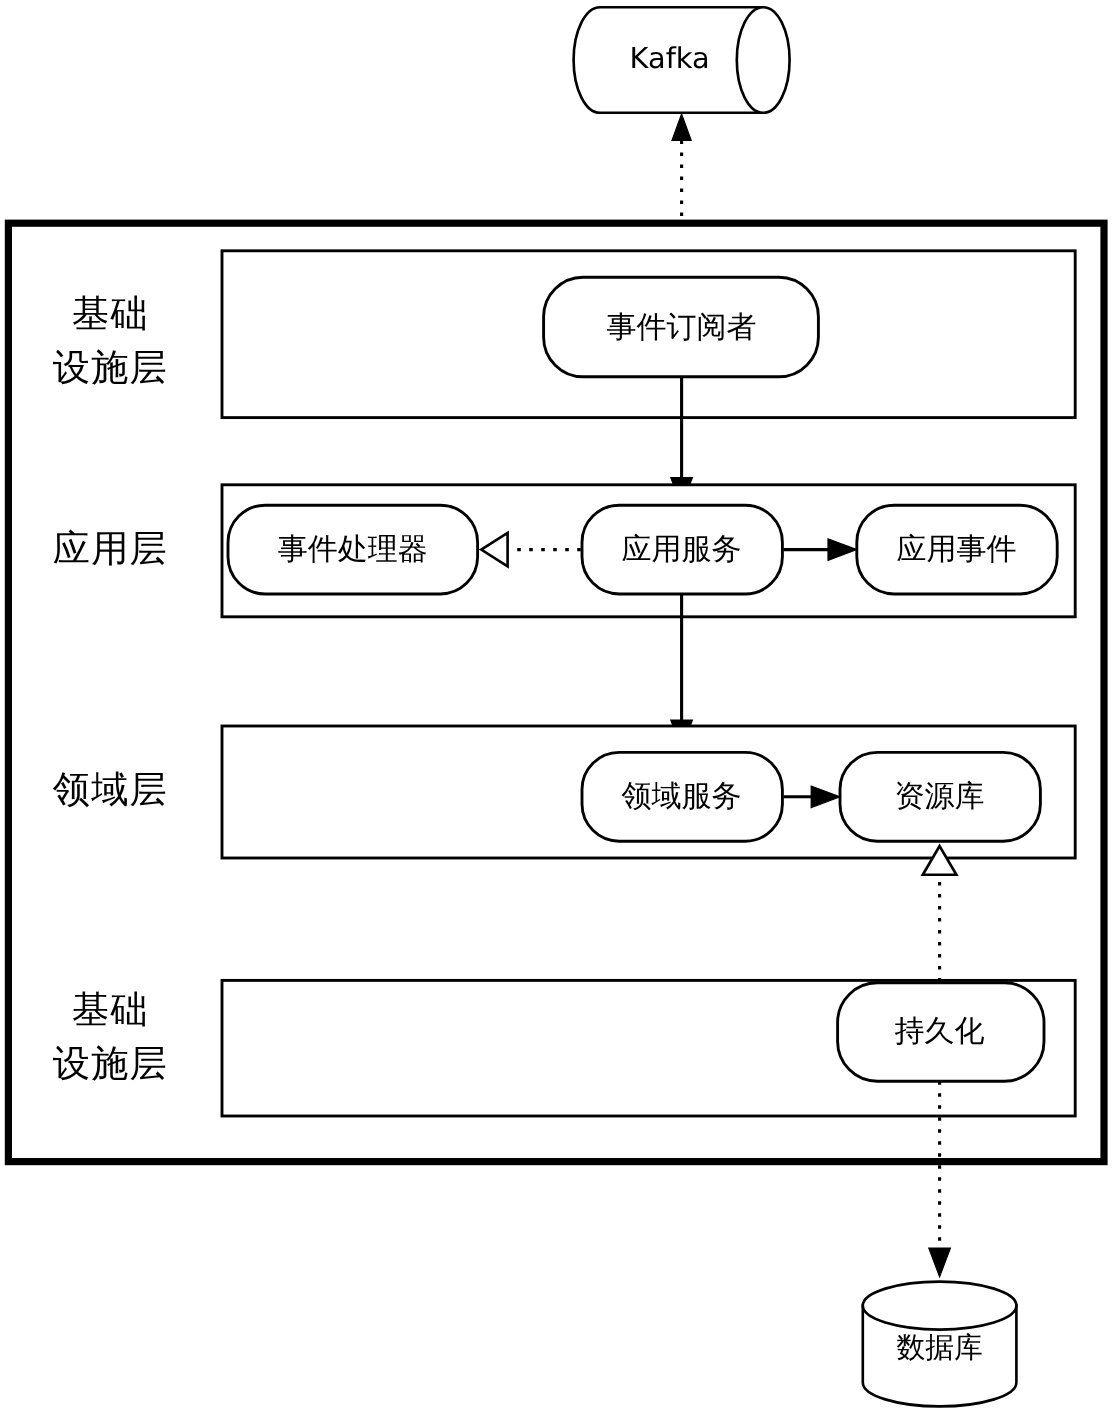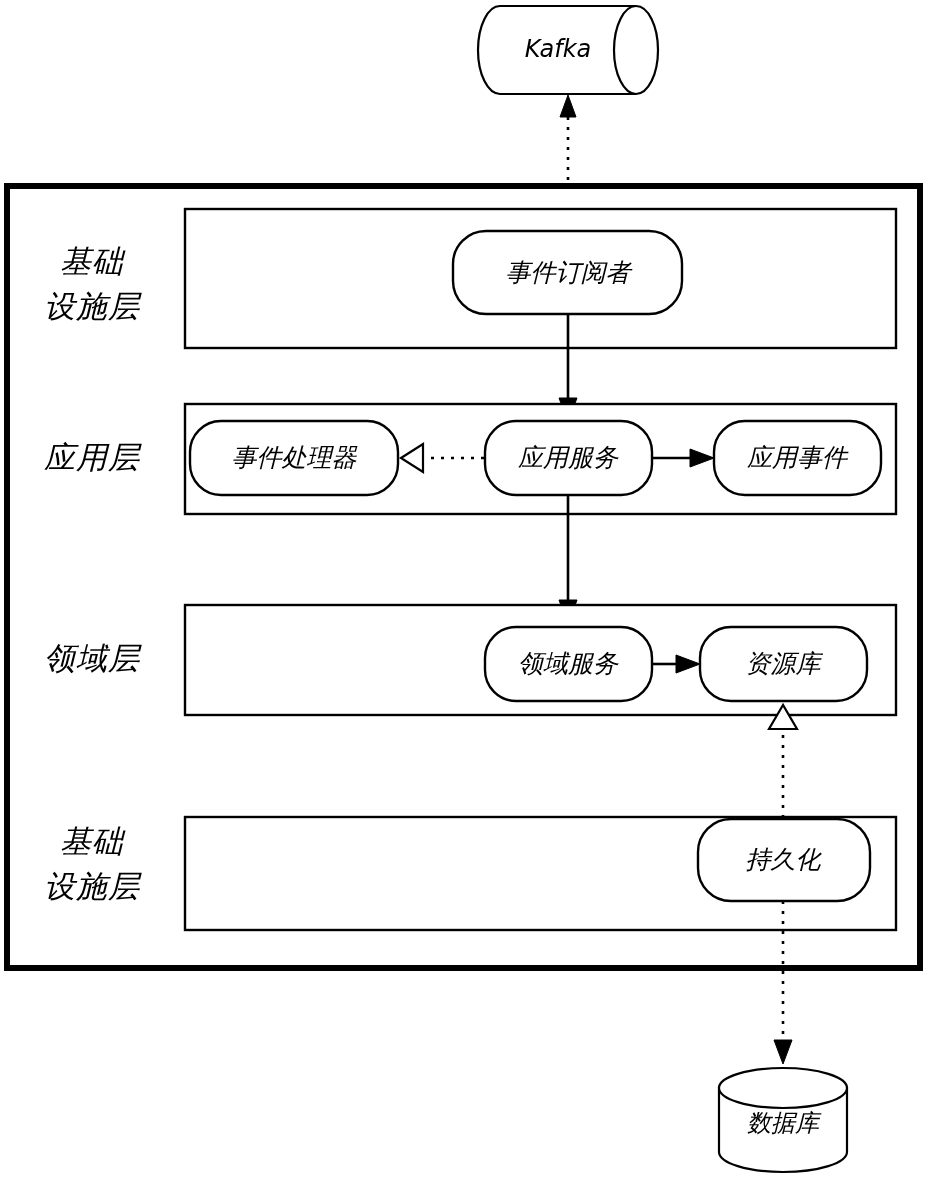--- a/index.html
+++ b/index.html
@@ -10,21 +10,20 @@
   body {
     width: 928px;
     height: 1178px;
     font-family: "DejaVu Sans", "Liberation Sans", sans-serif;
     overflow: hidden;
   }
   #diagram-root {
     position: relative;
     width: 740px;
     height: 1178px;
-    font-style: italic;
   }
   svg.diagram {
     display: block;
     width: 928px;
     height: 1178px;
   }
   .shape-stroke {
     fill: #ffffff;
     stroke: #000000;
     stroke-width: 2.2;

